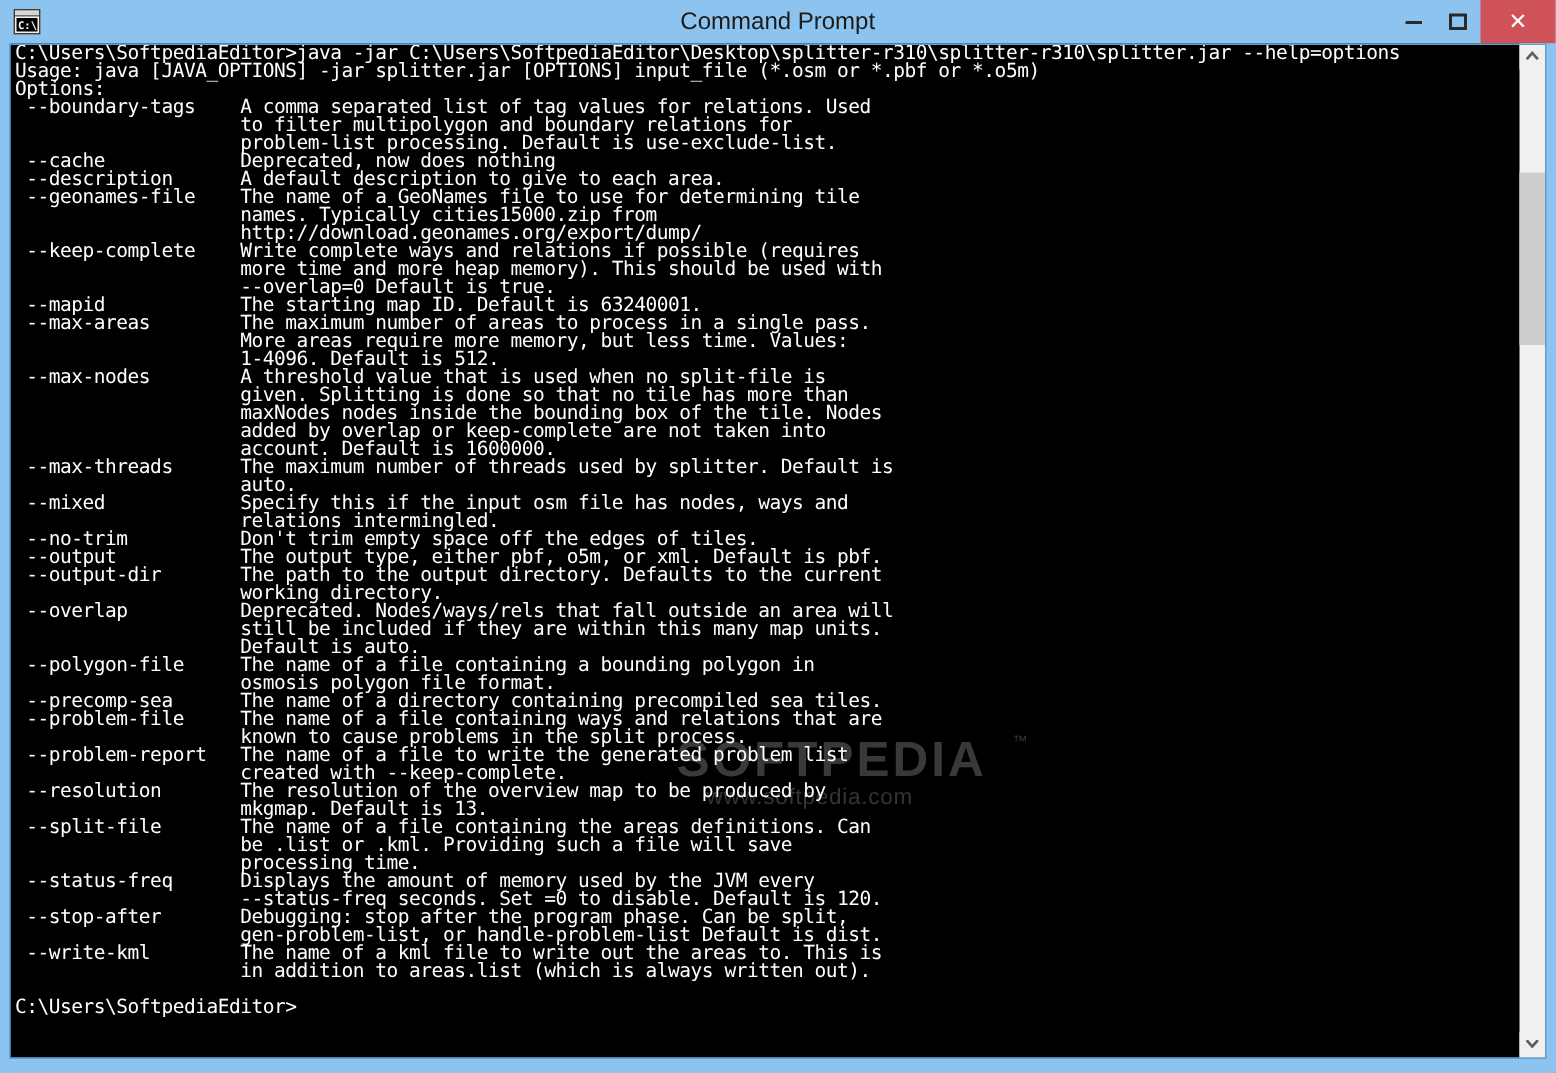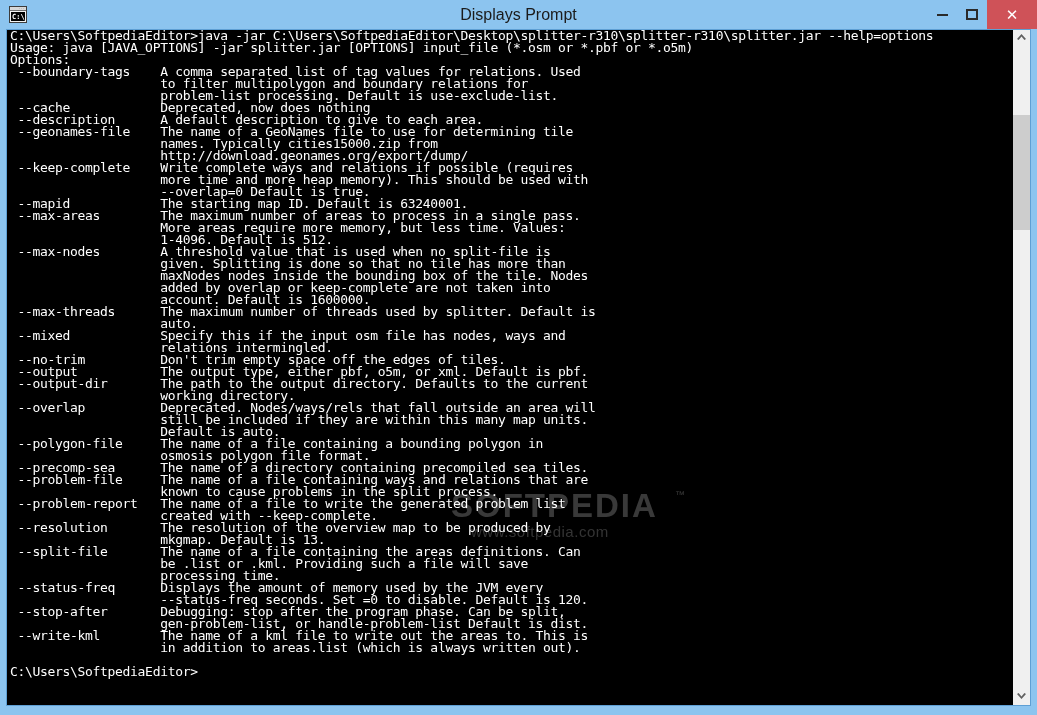--- a/index.html
+++ b/index.html
@@ -243,21 +243,21 @@
 <div id="window">
 
   <div id="titlebar">
     <div id="app-icon">
       <div class="icon-titlebar">
         <div class="icon-dots">···</div>
       </div>
       <div class="icon-screen">C:\_</div>
     </div>
 
-    <div id="window-title">Displays Prompt</div>
+    <div id="window-title">Command Prompt</div>
 
     <div class="winbtn" id="btn-minimize">
       <div class="glyph"></div>
     </div>
     <div class="winbtn" id="btn-maximize">
       <div class="glyph"></div>
     </div>
     <div class="winbtn" id="btn-close">
       <div class="glyph">✕</div>
     </div>

